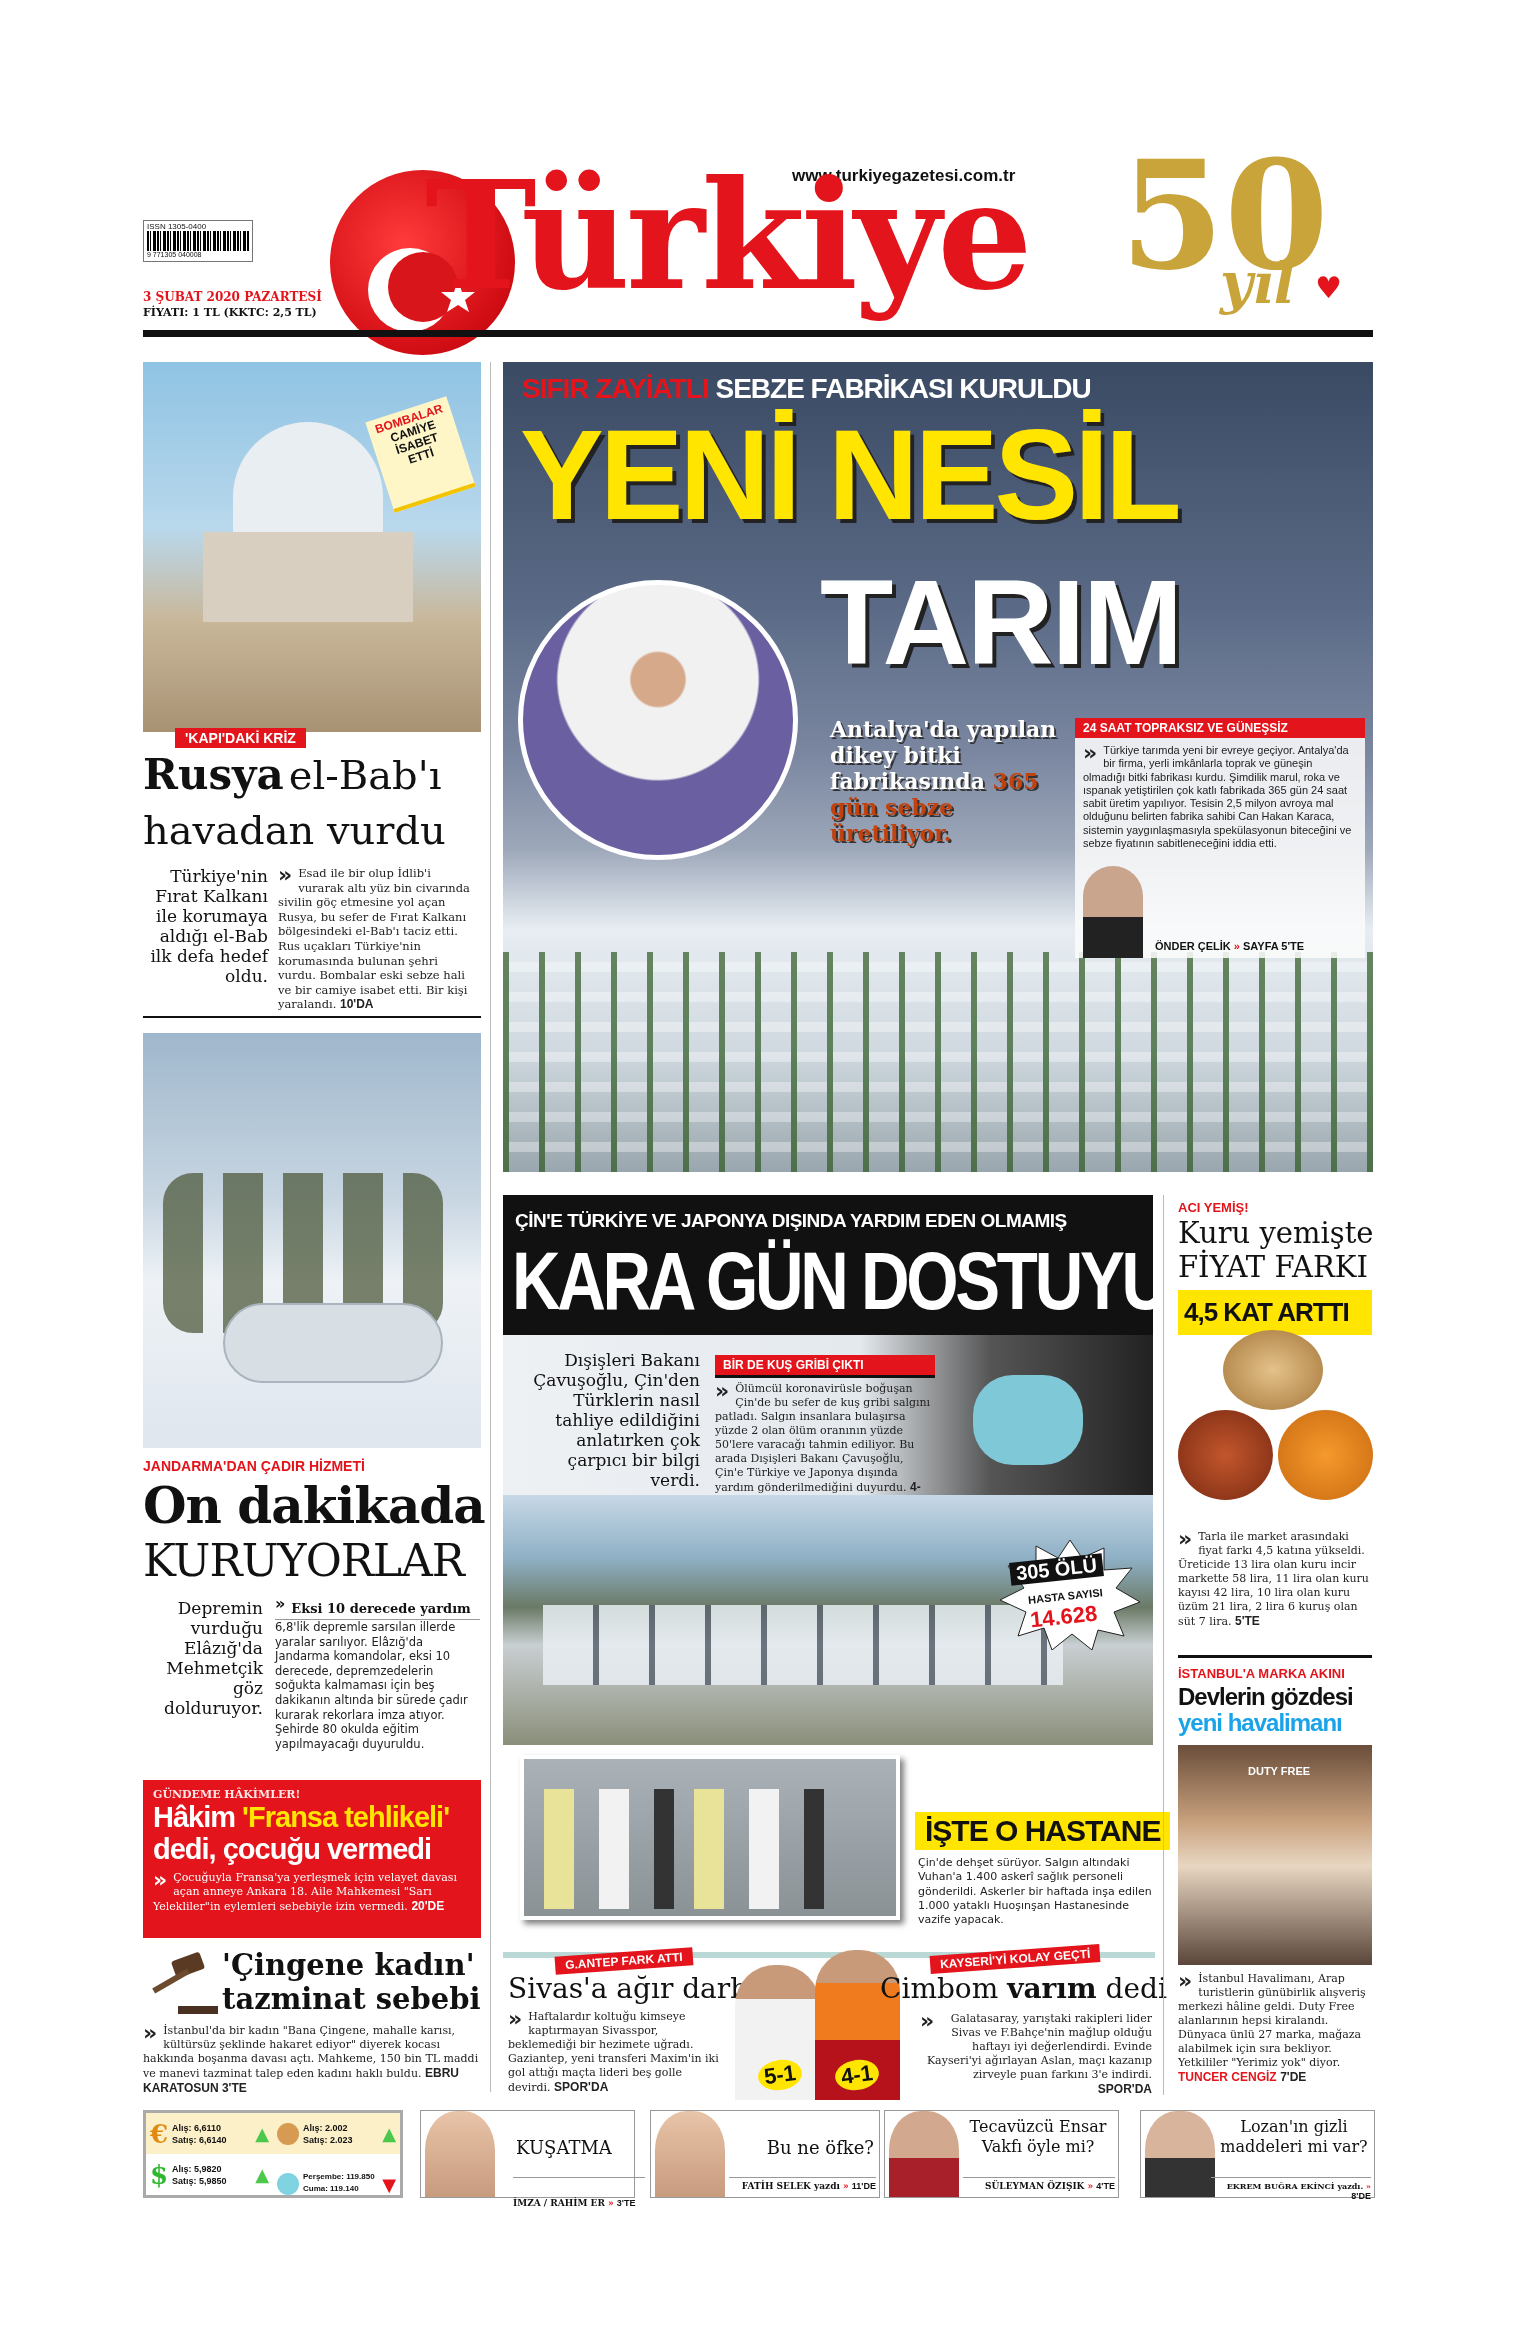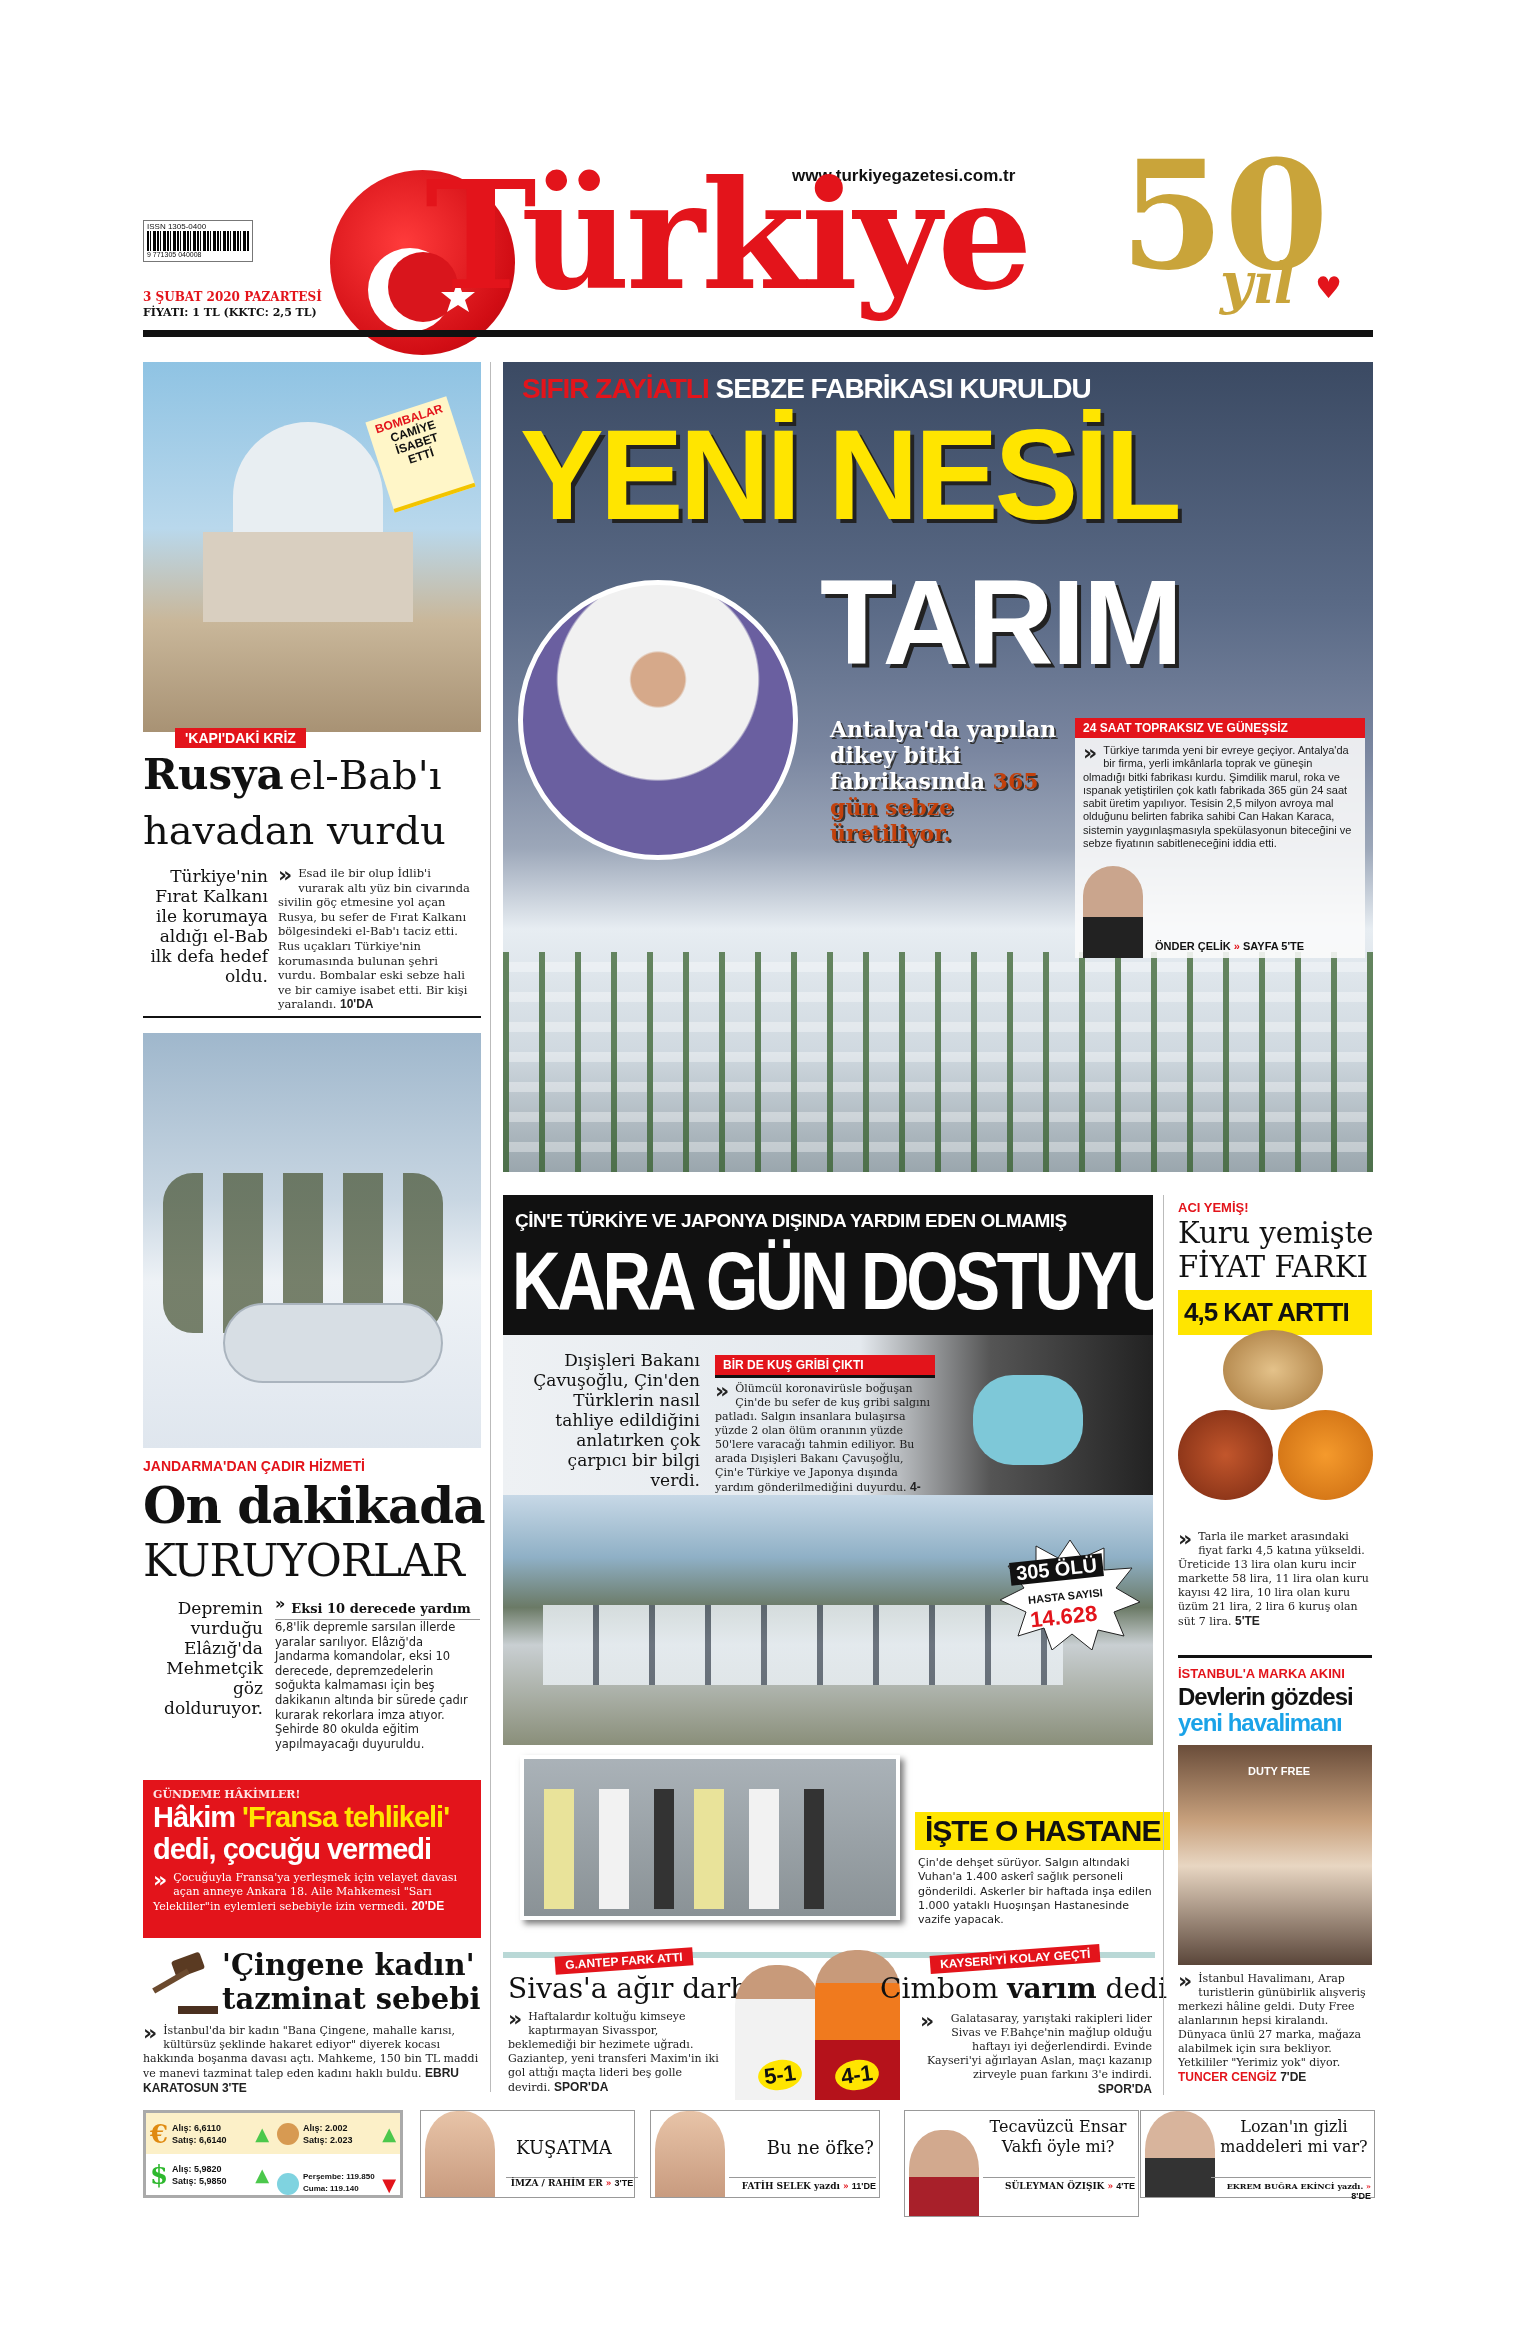--- a/index.html
+++ b/index.html
@@ -255,32 +255,32 @@
   <div style="background:#fff;display:flex;align-items:flex-end;padding:0 4px;gap:4px">
     <span style="width:22px;height:22px;border-radius:50%;background:#7fd3e0;display:inline-block"></span>
     <span class="sans" style="font-size:8px;font-weight:bold;line-height:12px;flex:1"><span>Perşembe: 119.850</span><br><span>Cuma: 119.140</span></span>
     <span style="color:#e3141b;font-size:18px">▼</span>
   </div>
 </div>
 
 <div class="abs columnist" style="left:420px;top:2110px;width:215px;height:88px">
   <div class="col-face" style="left:4px;width:70px;height:86px"></div>
   <div class="serif" style="position:absolute;left:78px;top:26px;width:130px;text-align:center;font-size:18px">KUŞATMA</div>
-  <div style="position:absolute;left:85px;top:66px;width:132px;border-top:1px solid #999;padding-top:0;text-align:center;font-size:9px;font-family:'DejaVu Serif',serif;font-weight:bold">
+  <div style="position:absolute;left:92px;top:66px;width:132px;border-top:1px solid #999;padding-top:20px;text-align:left;font-size:9px;font-family:'DejaVu Serif',serif;font-weight:bold">
     <span>İMZA / RAHİM ER</span><span class="red"> » </span><span class="ref" style="font-size:9px">3'TE</span>
   </div>
 </div>
 <div class="abs columnist" style="left:650px;top:2110px;width:230px;height:88px">
   <div class="col-face" style="left:4px;width:70px;height:86px"></div>
   <div class="serif" style="position:absolute;left:78px;top:26px;width:145px;text-align:right;font-size:18px">Bu ne öfke?</div>
   <div style="position:absolute;left:78px;top:66px;width:147px;border-top:1px solid #999;padding-top:3px;text-align:right;font-size:9px;font-family:'DejaVu Serif',serif;font-weight:bold">
     <span>FATİH SELEK yazdı</span><span class="red"> » </span><span class="ref" style="font-size:9px">11'DE</span>
   </div>
 </div>
-<div class="abs columnist" style="left:904px;top:2110px;width:235px;height:107px">
+<div class="abs columnist" style="left:884px;top:2110px;width:235px;height:88px">
   <div class="col-face" style="left:4px;width:70px;height:86px;background:linear-gradient(#d2a98e 0 55%,#a8202a 55%)"></div>
   <div class="serif" style="position:absolute;left:78px;top:6px;width:150px;text-align:center;font-size:16px;line-height:20px">Tecavüzcü Ensar Vakfı öyle mi?</div>
   <div style="position:absolute;left:78px;top:66px;width:152px;border-top:1px solid #999;padding-top:3px;text-align:right;font-size:9px;font-family:'DejaVu Serif',serif;font-weight:bold">
     <span>SÜLEYMAN ÖZIŞIK</span><span class="red"> » </span><span class="ref" style="font-size:9px">4'TE</span>
   </div>
 </div>
 <div class="abs columnist" style="left:1140px;top:2110px;width:235px;height:88px">
   <div class="col-face" style="left:4px;width:70px;height:86px;background:linear-gradient(#d8b49c 0 55%,#333 55%)"></div>
   <div class="serif" style="position:absolute;left:78px;top:6px;width:150px;text-align:center;font-size:16px;line-height:20px">Lozan'ın gizli maddeleri mi var?</div>
   <div style="position:absolute;left:70px;top:66px;width:160px;border-top:1px solid #999;padding-top:3px;text-align:right;font-size:8px;font-family:'DejaVu Serif',serif;font-weight:bold">

